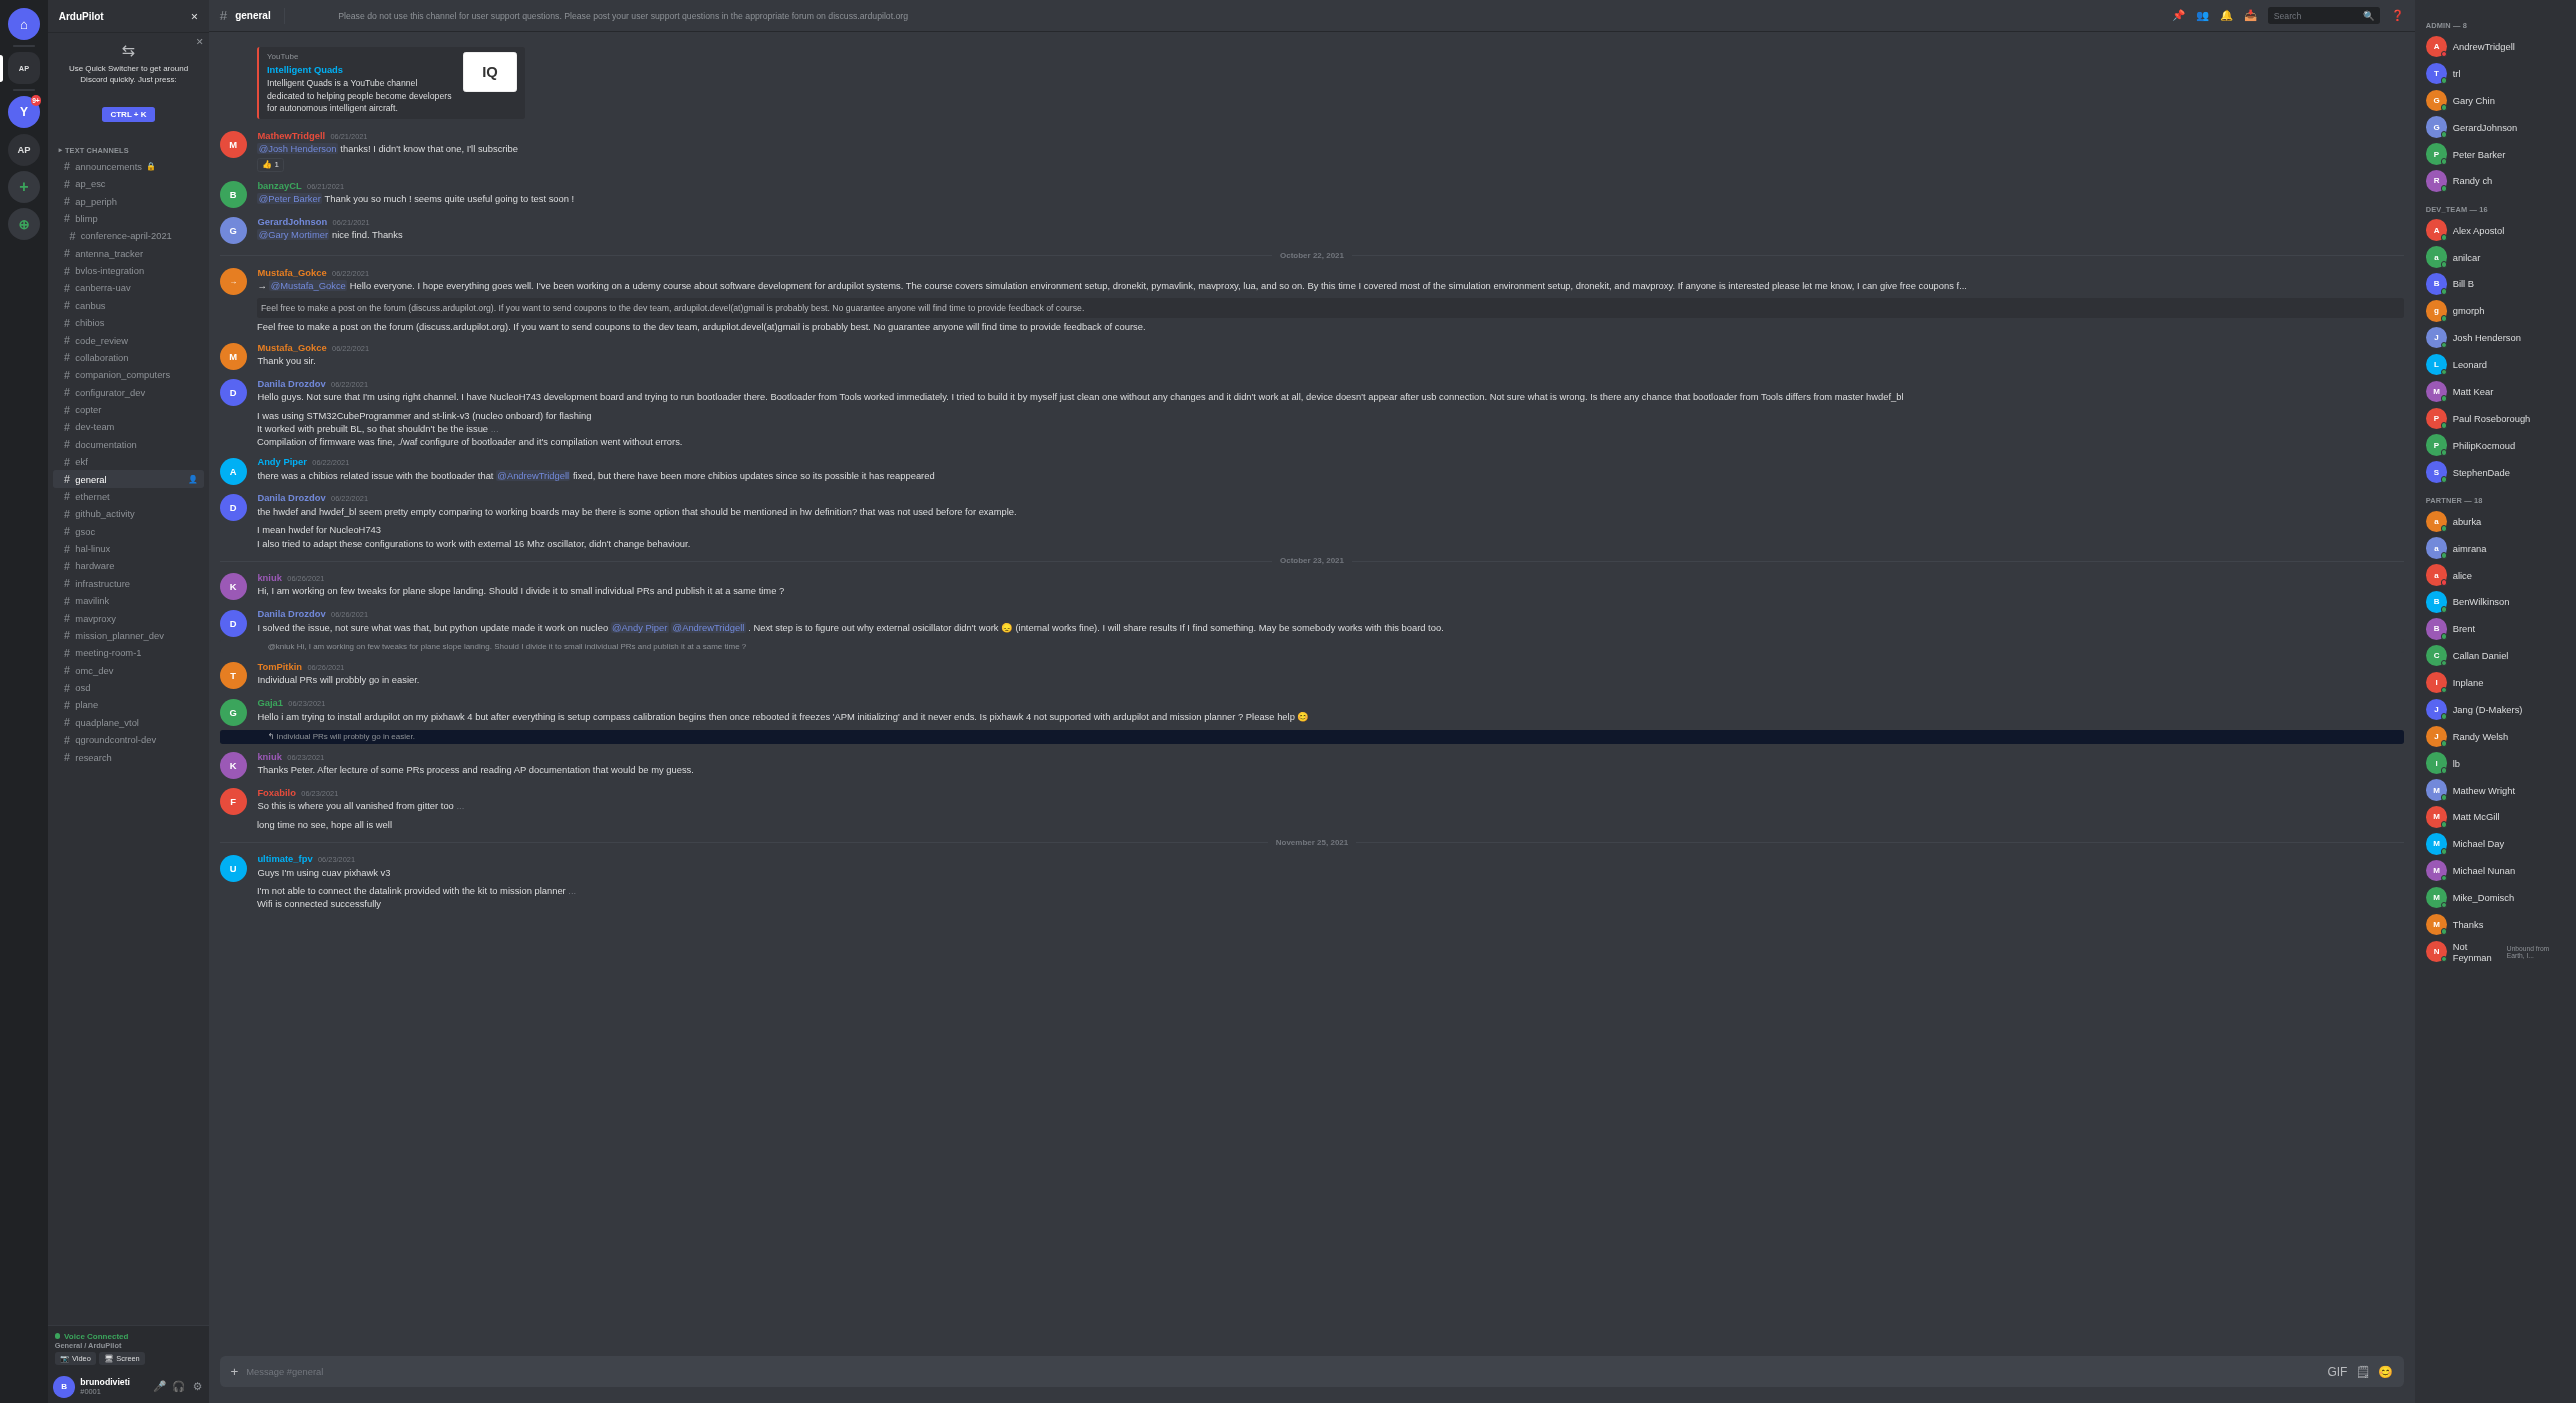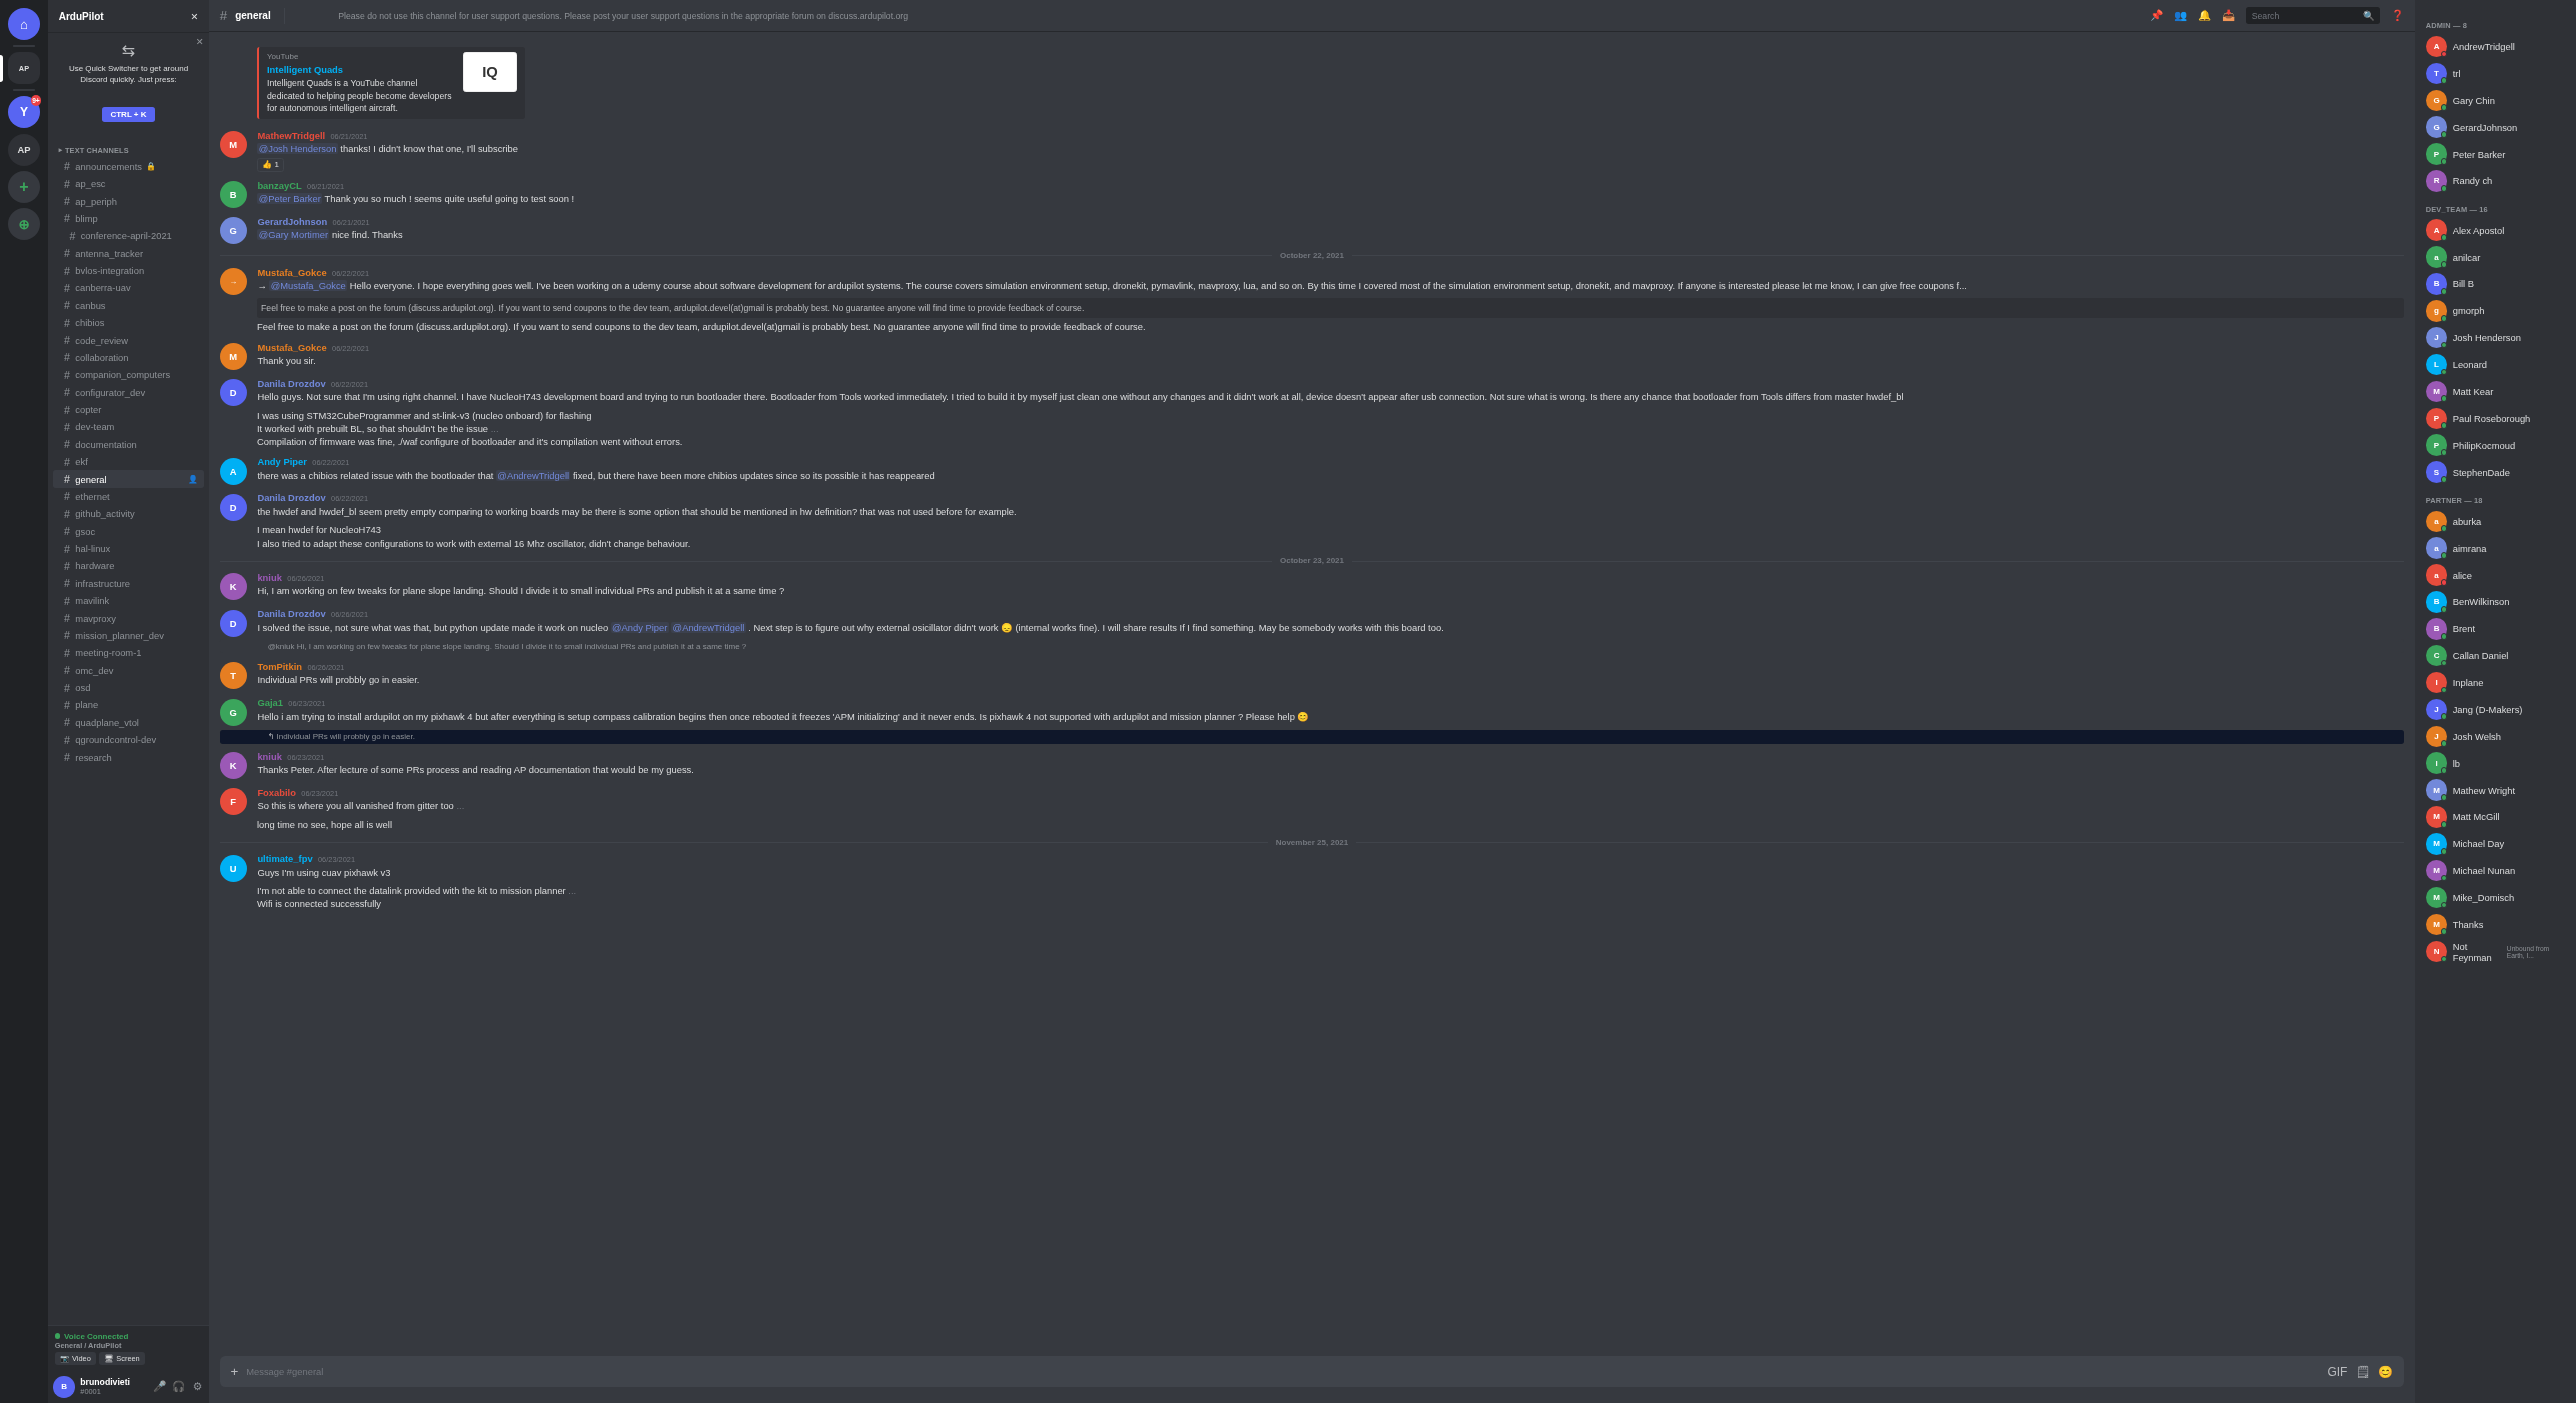--- a/index.html
+++ b/index.html
@@ -353,21 +353,21 @@
     .member-name.online { color: #dcddde; }
 
     
     .search-bar {
       background: #202225;
       border-radius: 2.7px;
       display: flex;
       align-items: center;
       padding: 2.7px 5.4px;
       gap: 4px;
-      width: 134px;
+      width: 112px;
       cursor: pointer;
     }
     .search-bar input {
       background: none;
       border: none;
       color: #72767d;
       font-size: 8.7px;
       outline: none;
       width: 100%;
     }
@@ -996,21 +996,21 @@
   <div class="member-item">
     <div class="member-avatar" style="background:#5865f2;">J
       <div class="member-status-dot status-online"></div>
     </div>
     <span class="member-name online">Jang (D-Makers)</span>
   </div>
   <div class="member-item">
     <div class="member-avatar" style="background:#e67e22;">J
       <div class="member-status-dot status-online"></div>
     </div>
-    <span class="member-name online">Josh Welsh</span>
+    <span class="member-name online">Randy Welsh</span>
   </div>
   <div class="member-item">
     <div class="member-avatar" style="background:#3ba55c;">l
       <div class="member-status-dot status-online"></div>
     </div>
     <span class="member-name online">lb</span>
   </div>
   <div class="member-item">
     <div class="member-avatar" style="background:#7289da;">M
       <div class="member-status-dot status-online"></div>

